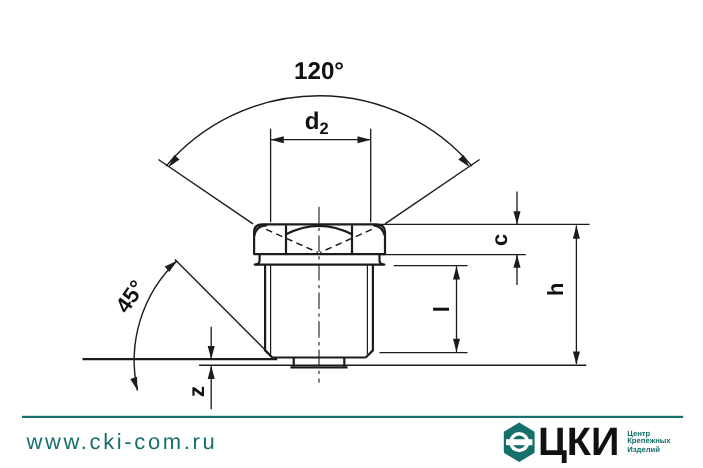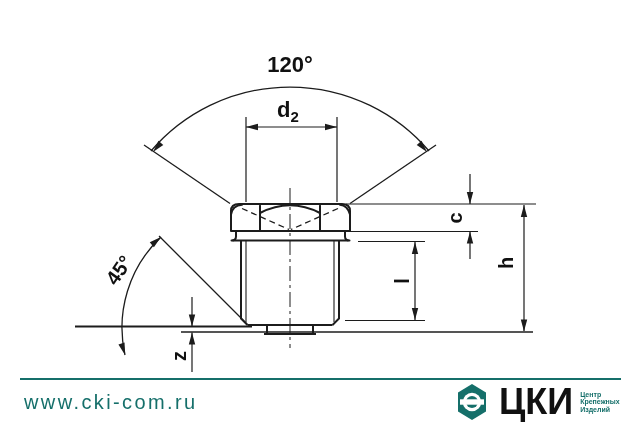--- a/index.html
+++ b/index.html
@@ -5,21 +5,21 @@
   html,body{margin:0;padding:0;background:#fff;}
   .page{position:relative;width:639px;height:425px;background:#fff;overflow:hidden;
         font-family:"Liberation Sans",sans-serif;padding-left:48px;}
   .drawing-svg{position:absolute;left:0;top:0;}
   .dim-text{font-family:"Liberation Sans",sans-serif;font-weight:bold;fill:#111111;}
   .footer-rule{position:absolute;left:20px;top:378px;width:601px;height:2px;background:#156f6a;}
   .website{position:absolute;left:24px;top:391px;font-size:20px;font-weight:normal;
            letter-spacing:2.4px;color:#156f6a;white-space:nowrap;}
   .logo{position:absolute;left:456px;top:383px;display:flex;align-items:center;}
   .logo-hex{display:block;}
-  .logo-word{margin-left:11px;font-size:36px;font-weight:bold;color:#111111;line-height:38px;}
+  .logo-word{margin-left:1px;font-size:36px;font-weight:bold;color:#111111;line-height:38px;}
   .logo-tag{margin-left:7px;font-size:7px;line-height:7.6px;font-weight:bold;color:#156f6a;}
 </style>
 </head>
 <body>
 
 <div class="page">
 
   <svg class="drawing-svg" width="639" height="380" viewBox="0 0 639 380">
 
     <g stroke="#1c1c1c" fill="none" stroke-width="2" stroke-linejoin="round" stroke-linecap="round">

